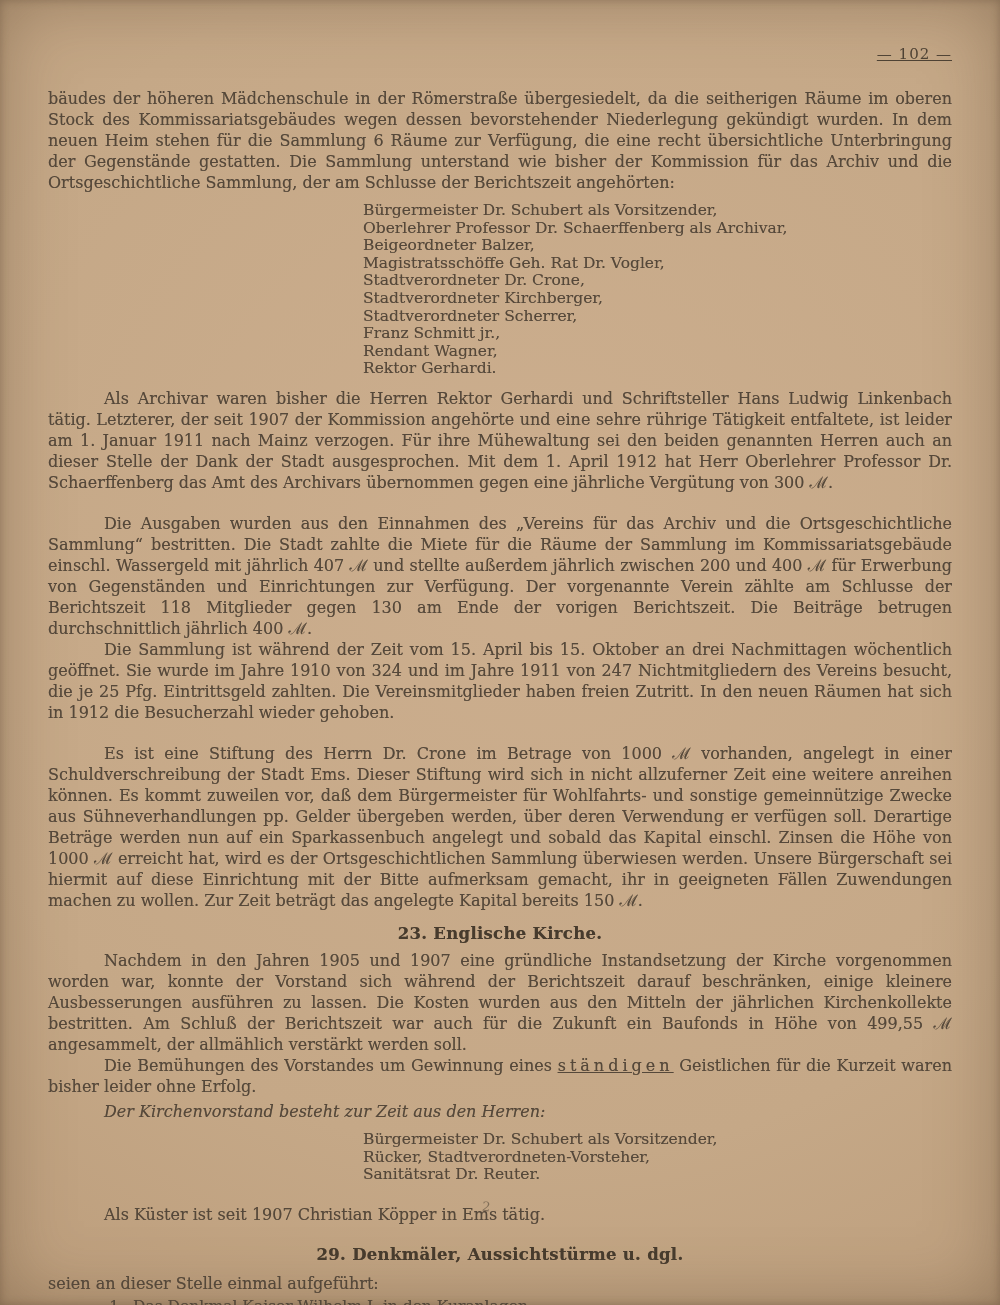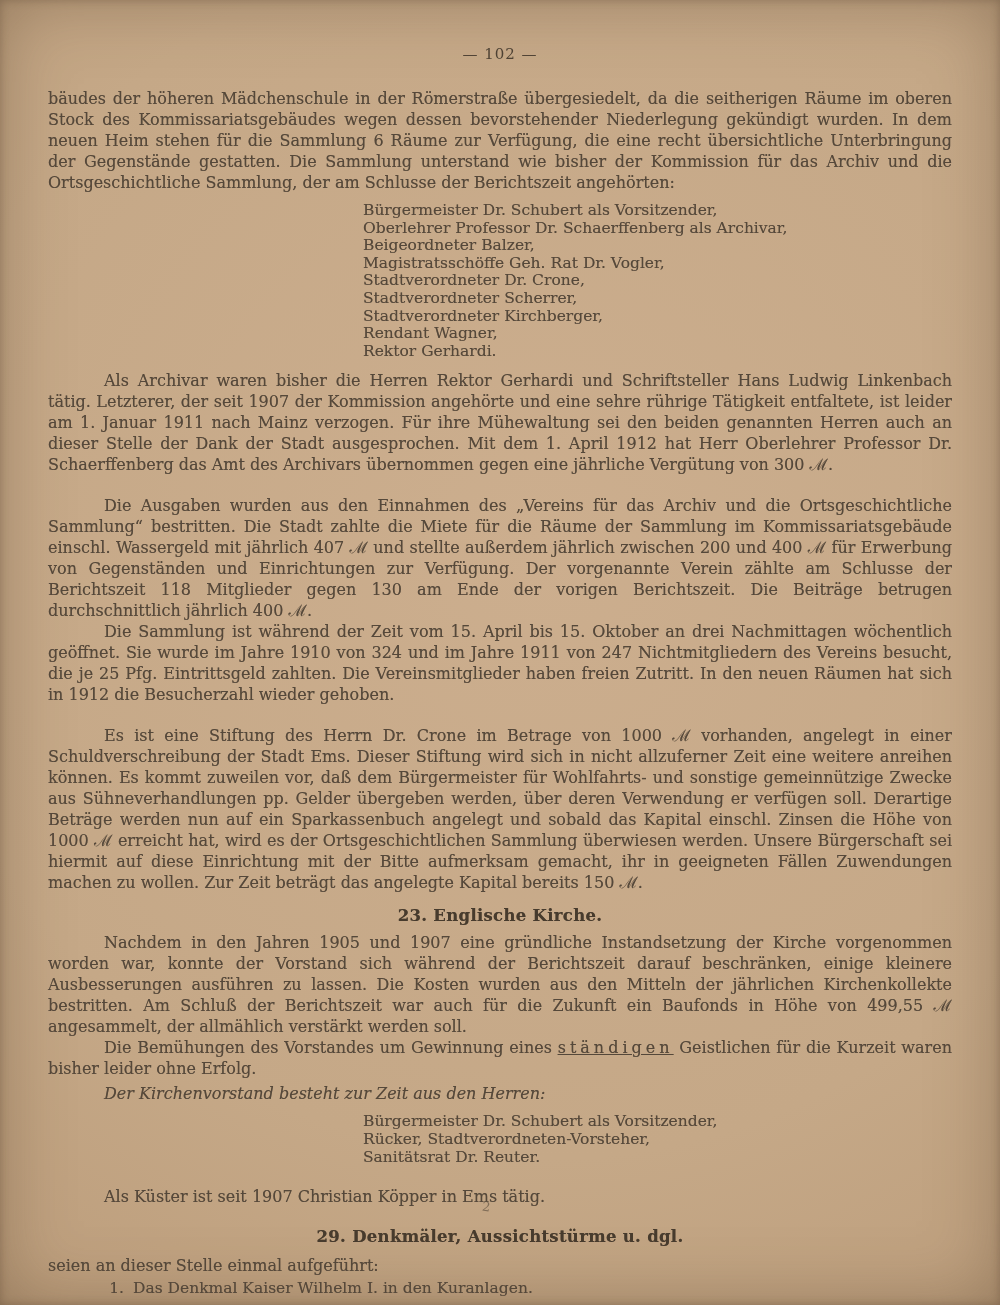--- a/index.html
+++ b/index.html
@@ -10,22 +10,22 @@
   }
   .page{
     position:relative;width:1000px;height:1305px;overflow:hidden;
     background:radial-gradient(ellipse 120% 90% at 54% 42%, #ccae8e 0%, #c5a887 52%, #bb9c7a 82%, #ab8d68 100%);
     box-shadow:inset 0 0 70px rgba(84,64,42,.38), inset 0 0 10px rgba(60,44,26,.30);
     color:#554739;
     box-sizing:border-box;
     padding:45px 48px 0 48px;
   }
   .pagenum{
-    text-align:center;font-size:15px;letter-spacing:1px;
-    color:#4e4234;margin:0 0 25px 0;
+    text-align:right;font-size:15px;letter-spacing:1px;
+    color:#4e4234;margin:0 0 25px 0;text-decoration:underline;
   }
   p.body{
     margin:0;text-align:justify;font-size:16px;line-height:21px;
     color:#55483a;text-shadow:0 0 .5px rgba(85,72,58,.55);
   }
   p.indent{text-indent:56px;}
   p.sp-sm{margin-top:20px;}
   p.sp-md{margin-top:4px;font-style:italic;}
   ul.namelist{
     list-style:none;margin:9px 0 10px 315px;padding:0;
@@ -59,22 +59,23 @@
   <div class="pagenum">—  102  —</div>
 
   <p class="body">bäudes der höheren Mädchenschule in der Römerstraße übergesiedelt, da die seitherigen Räume im oberen Stock des Kommissariatsgebäudes wegen dessen bevorstehender Niederlegung gekündigt wurden. In dem neuen Heim stehen für die Sammlung 6 Räume zur Verfügung, die eine recht übersichtliche Unterbringung der Gegenstände gestatten. Die Sammlung unterstand wie bisher der Kommission für das Archiv und die Ortsgeschichtliche Sammlung, der am Schlusse der Berichtszeit angehörten:</p>
 
   <ul class="namelist">
     <li>Bürgermeister Dr. Schubert als Vorsitzender,</li>
     <li>Oberlehrer Professor Dr. Schaerffenberg als Archivar,</li>
     <li>Beigeordneter Balzer,</li>
     <li>Magistratsschöffe Geh. Rat Dr. Vogler,</li>
     <li>Stadtverordneter Dr. Crone,</li>
+    <li>Stadtverordneter Kirchberger,</li>
     <li>Stadtverordneter Scherrer,</li>
-    <li>Stadtverordneter Kirchberger,</li>
+    <li>Franz Schmitt jr.,</li>
     <li>Rendant Wagner,</li>
     <li>Rektor Gerhardi.</li>
   </ul>
 
   <p class="body indent">Als Archivar waren bisher die Herren Rektor Gerhardi und Schriftsteller Hans Ludwig Linkenbach tätig. Letzterer, der seit 1907 der Kommission angehörte und eine sehre rührige Tätigkeit entfaltete, ist leider am 1. Januar 1911 nach Mainz verzogen. Für ihre Mühewaltung sei den beiden genannten Herren auch an dieser Stelle der Dank der Stadt ausgesprochen. Mit dem 1. April 1912 hat Herr Oberlehrer Professor Dr. Schaerffenberg das Amt des Archivars übernommen gegen eine jährliche Vergütung von 300 ℳ.</p>
 
   <p class="body indent sp-sm">Die Ausgaben wurden aus den Einnahmen des „Vereins für das Archiv und die Ortsgeschichtliche Sammlung“ bestritten. Die Stadt zahlte die Miete für die Räume der Sammlung im Kommissariatsgebäude einschl. Wassergeld mit jährlich 407 ℳ und stellte außerdem jährlich zwischen 200 und 400 ℳ für Erwerbung von Gegenständen und Einrichtungen zur Verfügung. Der vorgenannte Verein zählte am Schlusse der Berichtszeit 118 Mitglieder gegen 130 am Ende der vorigen Berichtszeit. Die Beiträge betrugen durchschnittlich jährlich 400 ℳ.</p>
 
   <p class="body indent">Die Sammlung ist während der Zeit vom 15. April bis 15. Oktober an drei Nachmittagen wöchentlich geöffnet. Sie wurde im Jahre 1910 von 324 und im Jahre 1911 von 247 Nichtmitgliedern des Vereins besucht, die je 25 Pfg. Eintrittsgeld zahlten. Die Vereinsmitglieder haben freien Zutritt. In den neuen Räumen hat sich in 1912 die Besucherzahl wieder gehoben.</p>
 

